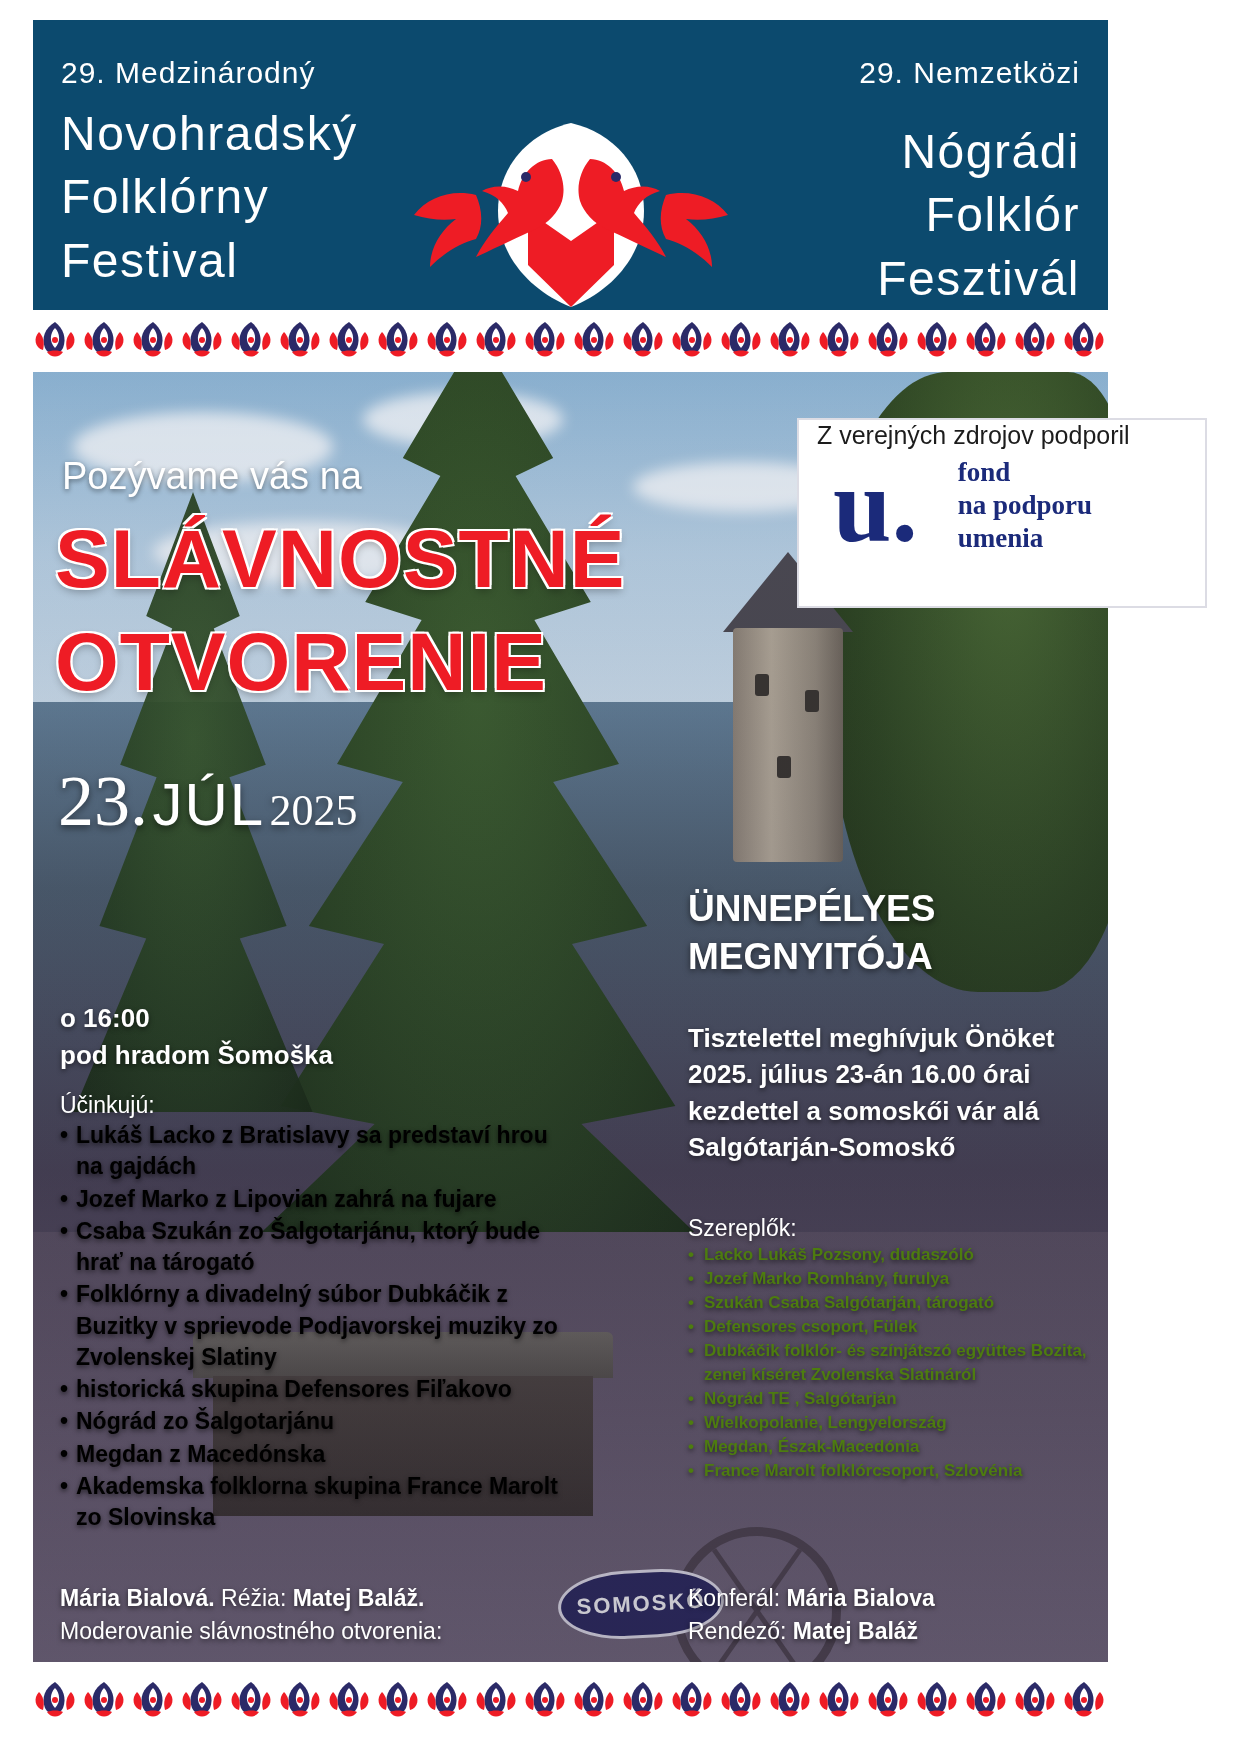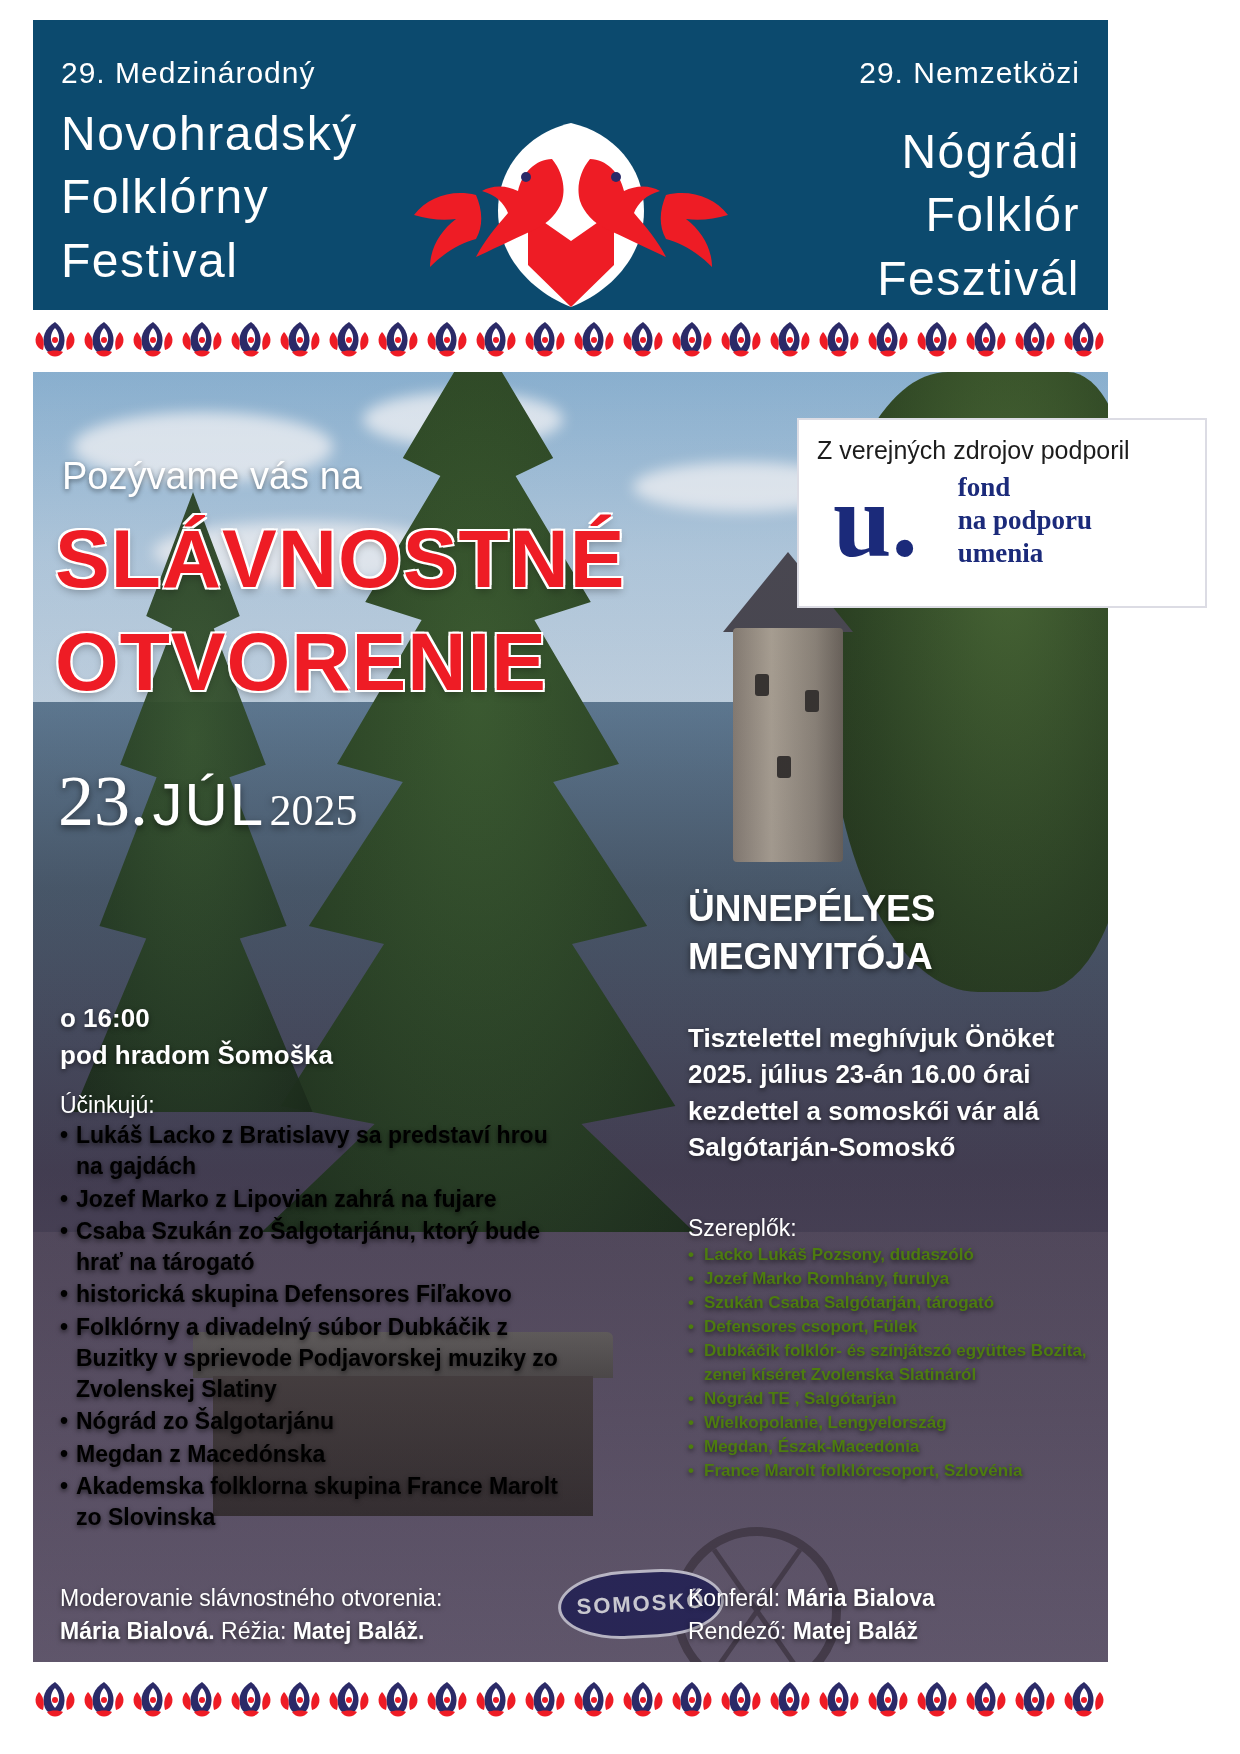--- a/index.html
+++ b/index.html
@@ -256,21 +256,21 @@
   
   .fund-box {
     position: absolute;
     right: 33px;
     top: 418px;
     width: 410px;
     height: 190px;
     background: #ffffff;
     border: 2px solid #dcdce4;
     box-sizing: border-box;
-    padding: 16px 18px;
+    padding: 1px 18px;
   }
   .fund-title {
     color: #1c1c1c;
     font-size: 25px;
     margin-bottom: 4px;
   }
   .fund-row {
     display: flex;
     align-items: center;
     margin-top: 6px;
@@ -594,34 +594,34 @@
     <div>o 16:00</div>
     <div>pod hradom Šomoška</div>
   </div>
 
   <div class="sk-perf-label">Účinkujú:</div>
 
   <ul class="sk-list">
     <li>Lukáš Lacko z Bratislavy sa predstaví hrou na gajdách</li>
     <li>Jozef Marko z Lipovian zahrá na fujare</li>
     <li>Csaba Szukán zo Šalgotarjánu, ktorý bude hrať na tárogató</li>
+    <li>Folklórny a divadelný súbor Dubkáčik z Buzitky v sprievode Podjavorskej muziky zo Zvolenskej Slatiny</li>
     <li>historická skupina Defensores Fiľakovo</li>
-    <li>Folklórny a divadelný súbor Dubkáčik z Buzitky v sprievode Podjavorskej muziky zo Zvolenskej Slatiny</li>
     <li>Nógrád zo Šalgotarjánu</li>
     <li>Megdan z Macedónska</li>
     <li>Akademska folklorna skupina France Marolt zo Slovinska</li>
   </ul>
 
   <div class="sk-credits">
-    <div>Moderovanie slávnostného otvorenia:</div>
     <div>
       <b>Mária Bialová.</b>
       <span>Réžia:</span>
       <b>Matej Baláž.</b>
     </div>
+    <div>Moderovanie slávnostného otvorenia:</div>
   </div>
 
   <div class="hu-title">
     <div>ÜNNEPÉLYES</div>
     <div>MEGNYITÓJA</div>
   </div>
 
   <div class="hu-intro">Tisztelettel meghívjuk Önöket 2025. július 23-án 16.00 órai kezdettel a somoskői vár alá Salgótarján-Somoskő</div>
 
   <div class="hu-perf-label">Szereplők:</div>

